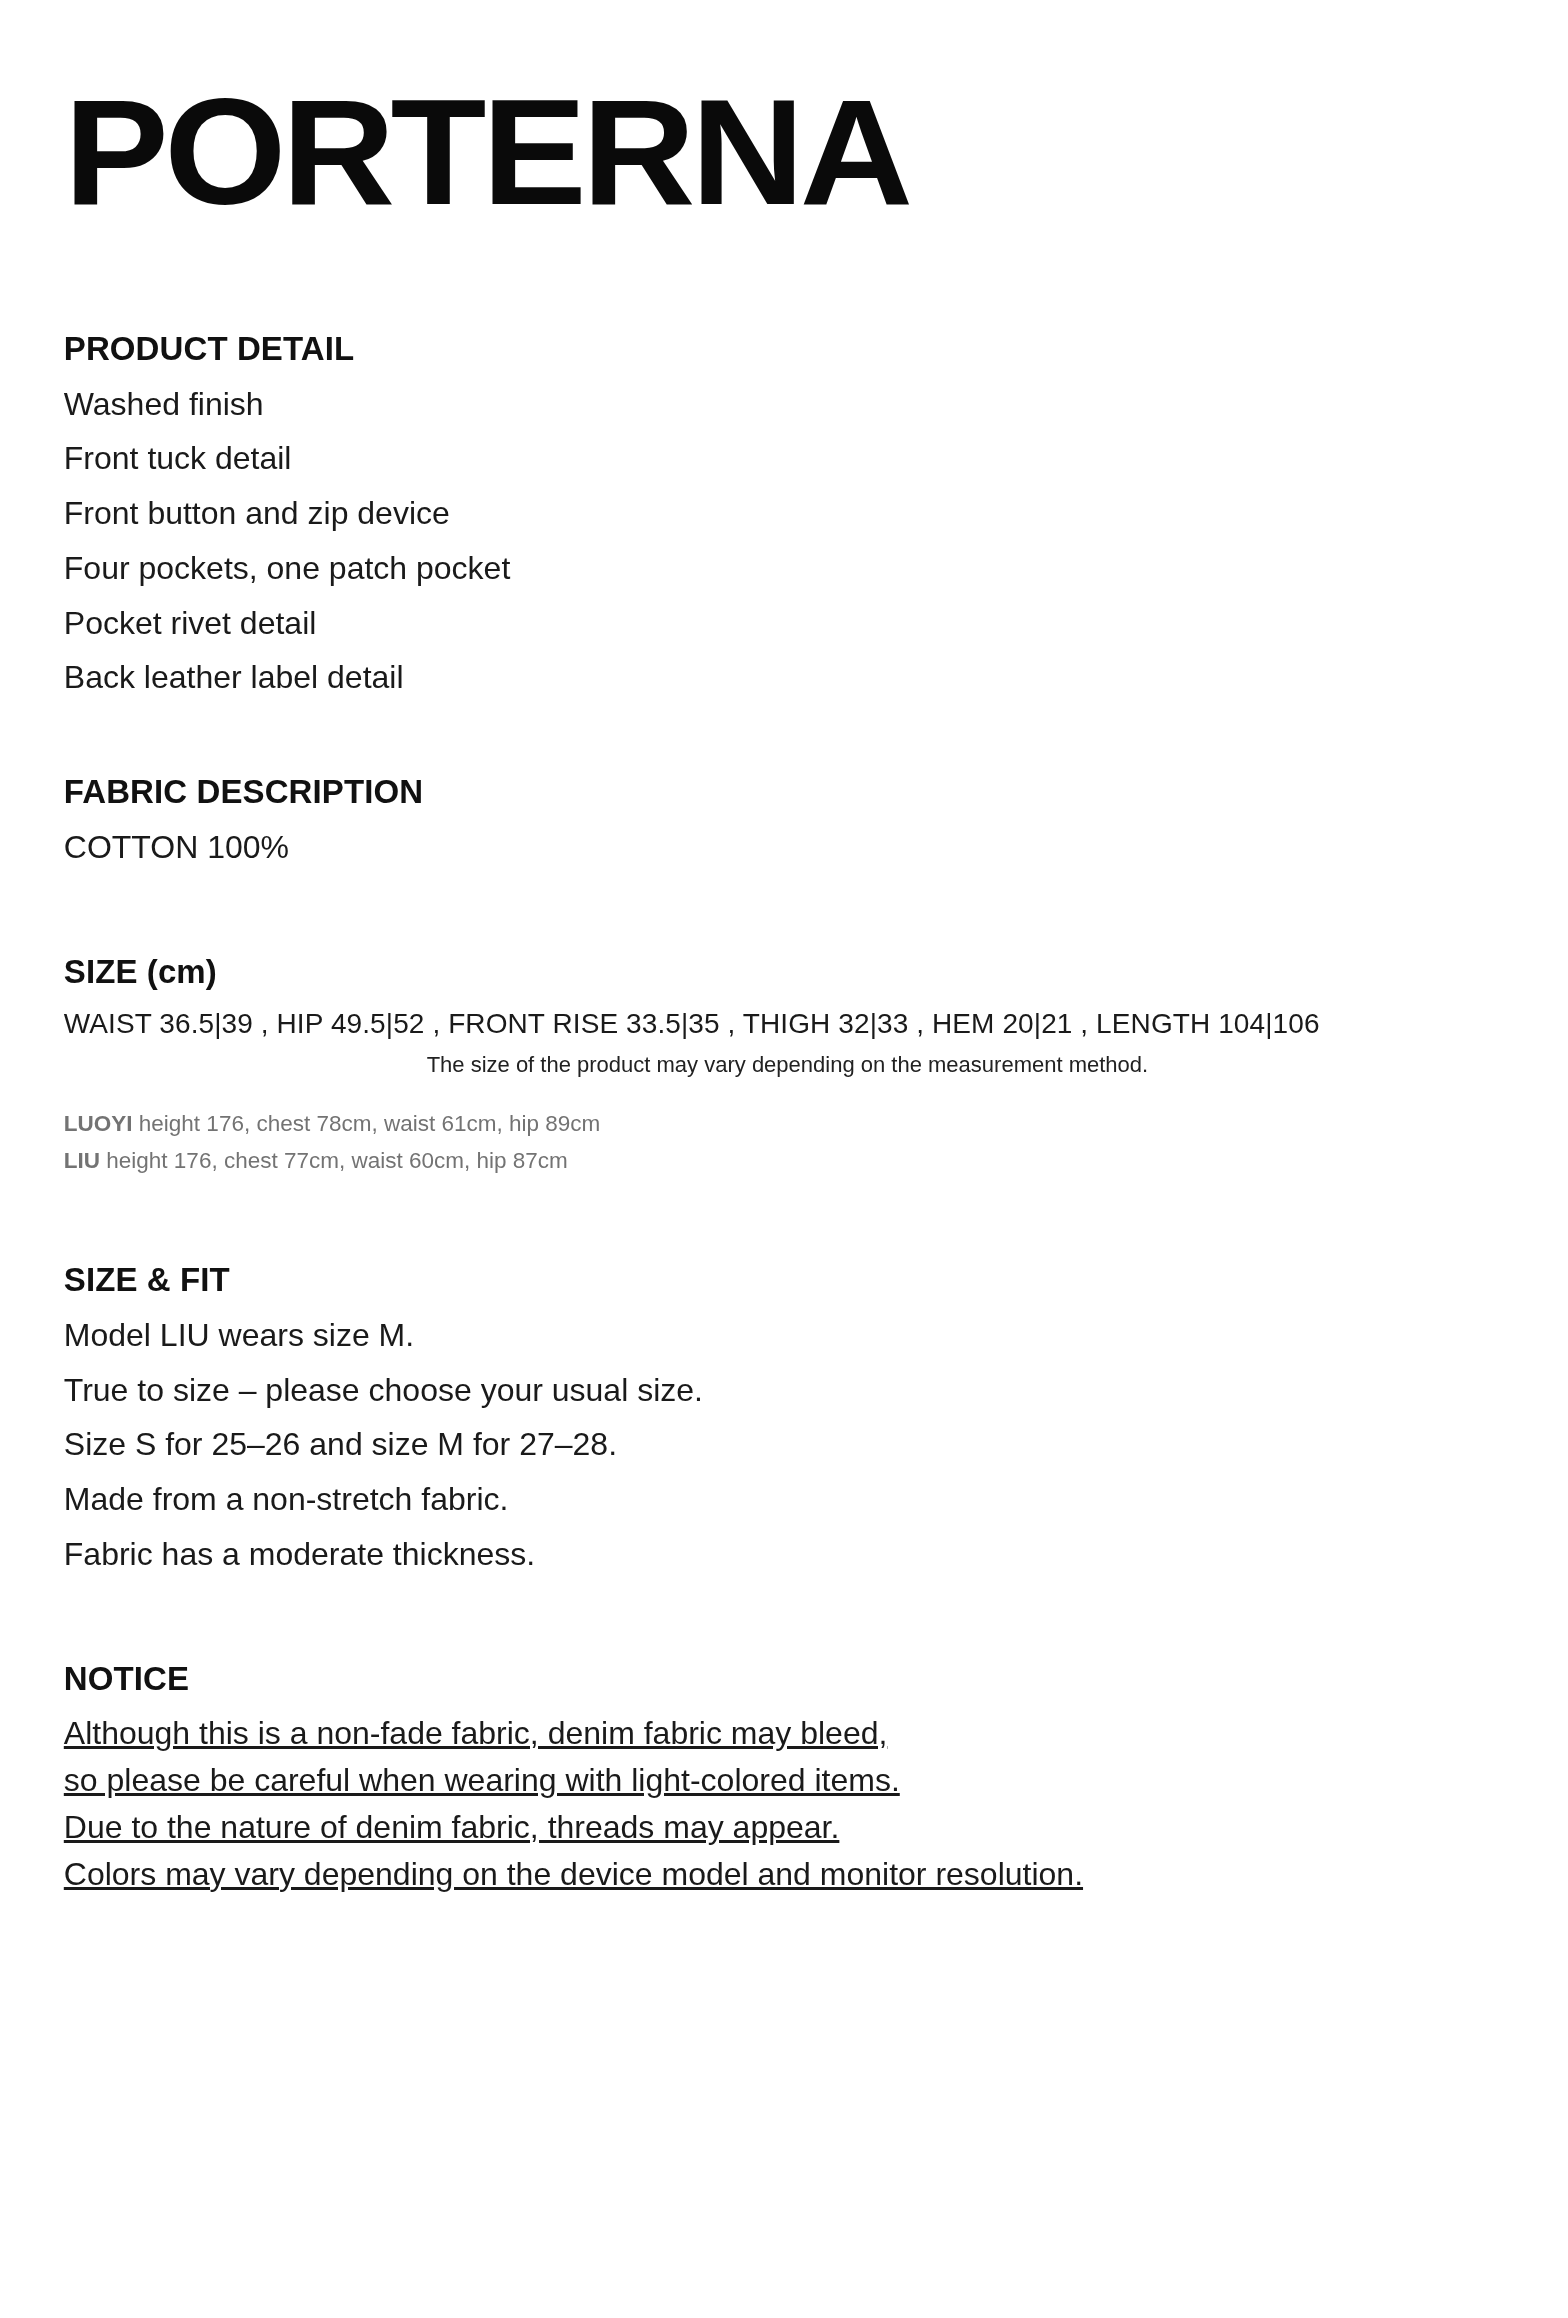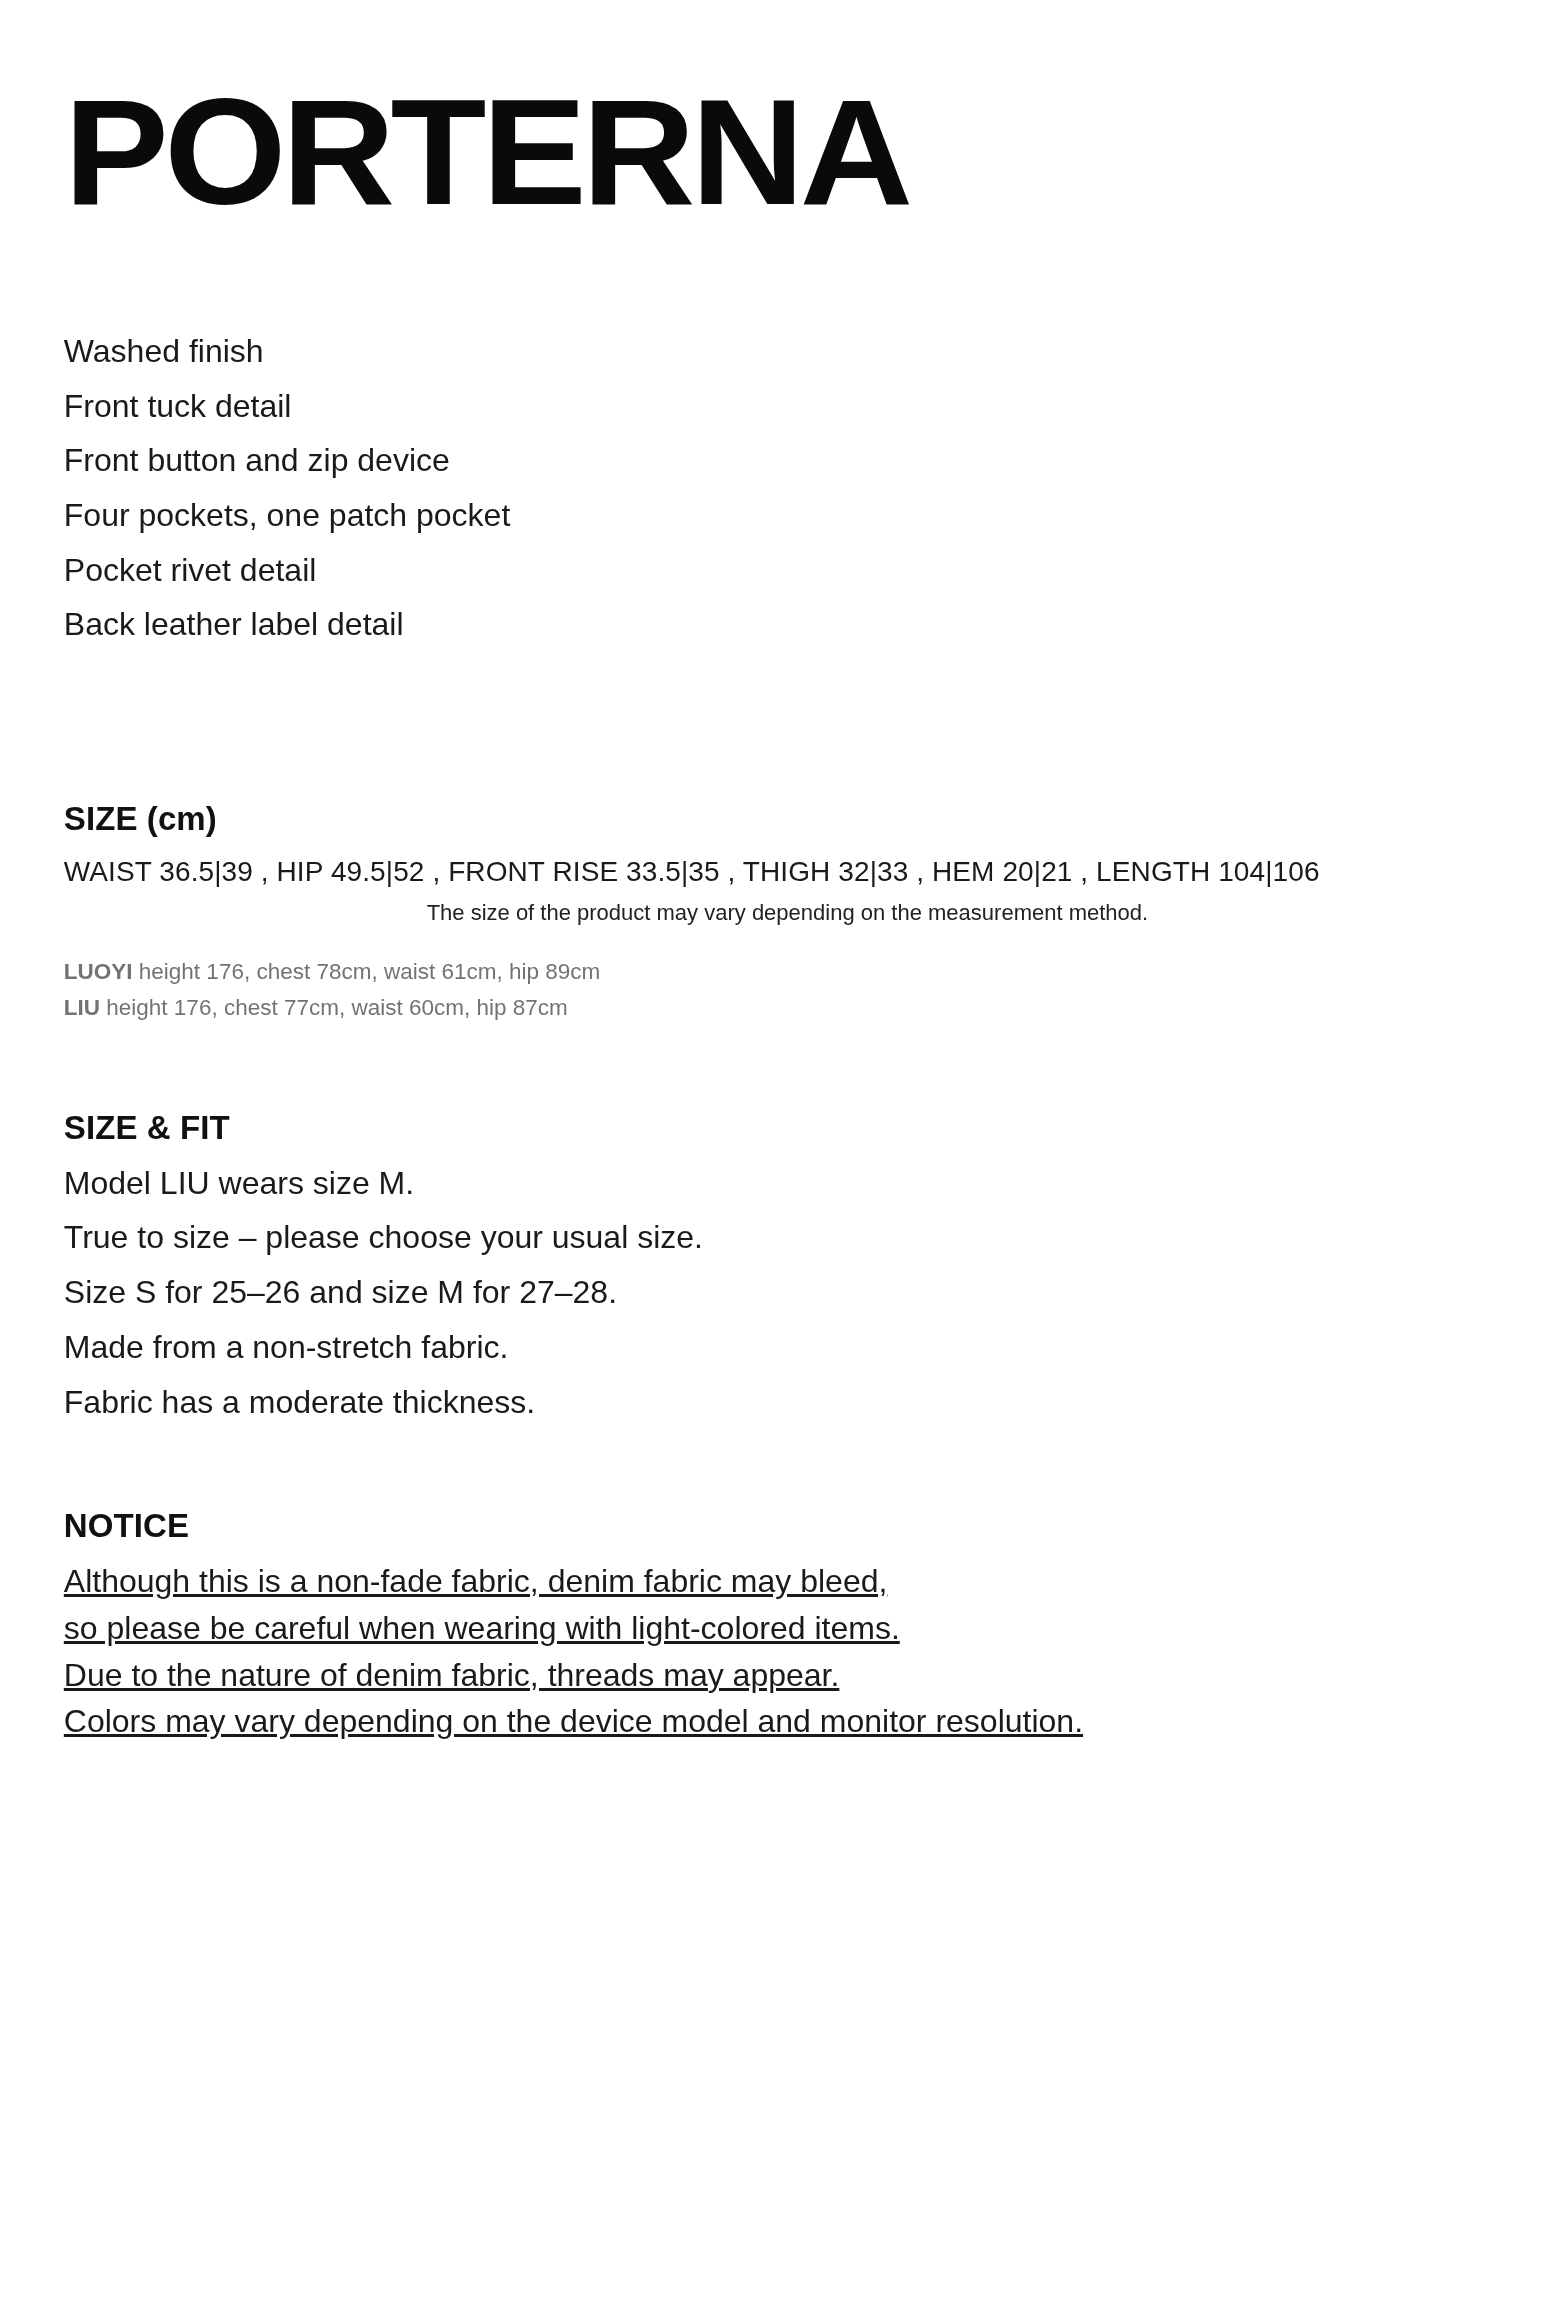--- a/index.html
+++ b/index.html
@@ -98,30 +98,35 @@
   }
 </style>
 </head>
 <body>
 
 <div class="page">
 
   <h1 class="brand">PORTERNA</h1>
 
   <div class="section" id="product-detail-block">
+    <div class="section-title">PRODUCT DETAIL</div>
     <div class="body-line">Washed finish</div>
     <div class="body-line">Front tuck detail</div>
     <div class="body-line">Front button and zip device</div>
     <div class="body-line">Four pockets, one patch pocket</div>
     <div class="body-line">Pocket rivet detail</div>
     <div class="body-line">Back leather label detail</div>
   </div>
 
   <div class="spacer-lg"></div>
 
+  <div class="section">
+    <div class="section-title">FABRIC DESCRIPTION</div>
+    <div class="body-line">COTTON 100%</div>
+  </div>
 
   <div class="spacer-xl"></div>
 
   <div class="section">
     <div class="section-title">SIZE (cm)</div>
     <div class="size-measure">WAIST 36.5|39 , HIP 49.5|52 , FRONT RISE 33.5|35 , THIGH  32|33 , HEM  20|21 , LENGTH 104|106</div>
     <div class="size-note">The size of the product may vary depending on the measurement method.</div>
     <div class="model-list">
       <div class="model-line">
         <span class="model-name">LUOYI</span><span> height 176, chest 78cm, waist 61cm, hip 89cm</span>

